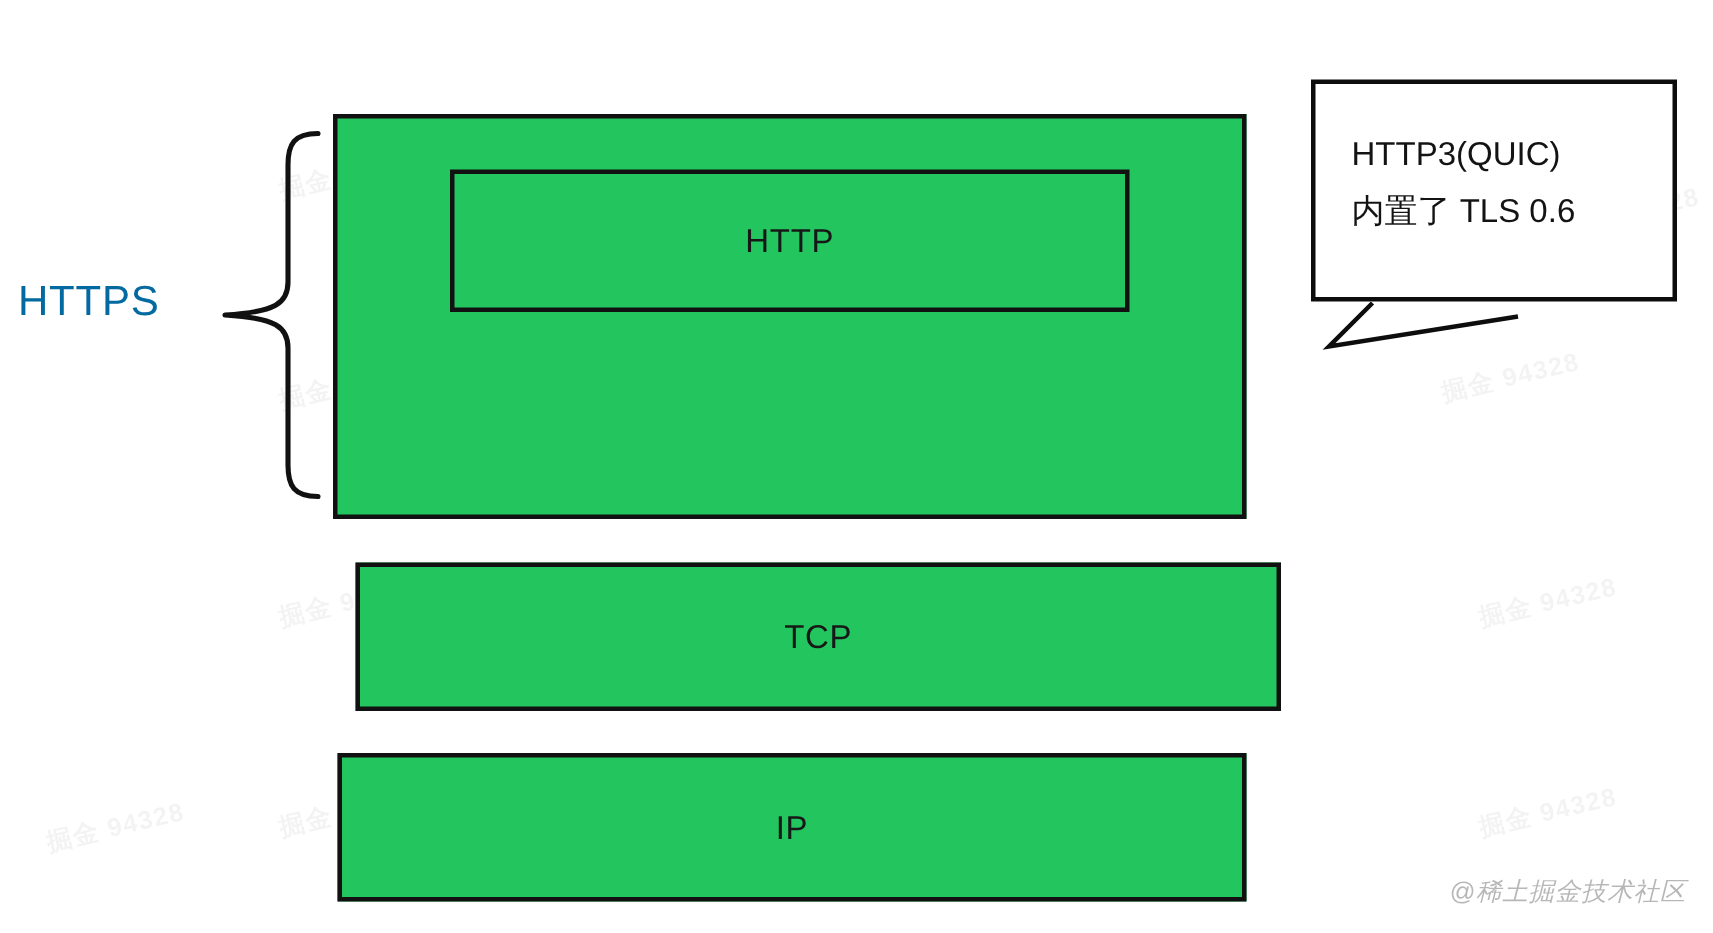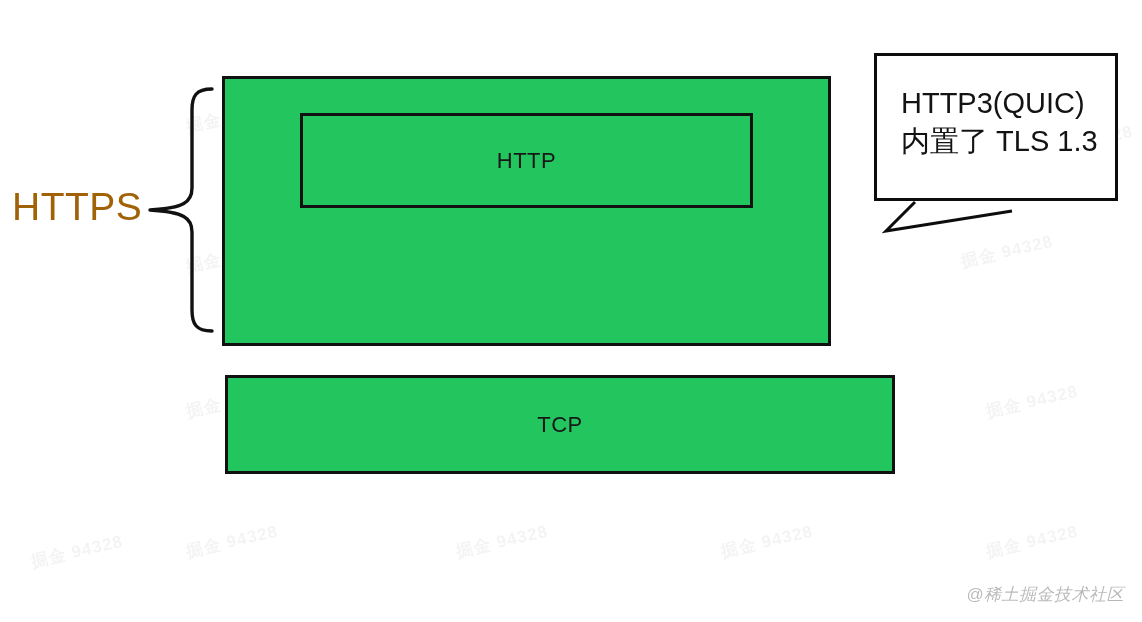--- a/index.html
+++ b/index.html
@@ -50,31 +50,31 @@
     text-align: center;
     font-size: 22px;
     letter-spacing: 0.5px;
     color: #171717;
   }
 
   
   #outer-box   { left: 222px; top: 76px;  width: 609px; height: 270px; border-width: 3px; }
   #http-box    { left: 300px; top: 113px; width: 453px; height: 95px;  border-width: 3px; }
   #tls-box     { left: 300px; top: 227px; width: 453px; height: 96px;  border-width: 3px; }
-  #tcp-box     { left: 225px; top: 375px; width: 670px; height: 99px;  border-width: 3px; padding-left: 46px; }
+  #tcp-box     { left: 237px; top: 375px; width: 617px; height: 99px;  border-width: 3px; padding-left: 46px; }
   #ip-box      { left: 225px; top: 502px; width: 606px; height: 99px;  border-width: 3px; }
 
   
   #https-label {
     position: absolute;
     left: 12px;
     top: 185px;
-    font-size: 39px;
+    font-size: 28px;
     letter-spacing: 0.5px;
-    color: #a16207;
+    color: #0369a1;
     white-space: nowrap;
   }
   #https-brace {
     position: absolute;
     left: 146px;
     top: 84px;
     width: 72px;
     height: 252px;
   }
 
@@ -90,21 +90,21 @@
     border: 3px solid #0d0d0d;
     z-index: 3;
   }
   #callout-text {
     position: absolute;
     left: 24px;
     top: 28px;
     right: 10px;
   }
   .callout-line {
-    font-size: 29px;
+    font-size: 22px;
     line-height: 38px;
     color: #131313;
     white-space: nowrap;
   }
   #callout-tail {
     position: absolute;
     left: 866px;
     top: 190px;
     width: 150px;
     height: 56px;
@@ -166,29 +166,32 @@
 
   <div class="box" id="http-box">
     <div class="box-label">HTTP</div>
   </div>
 
 
   <div class="box" id="tcp-box">
     <div class="box-label">TCP</div>
   </div>
 
+  <div class="box" id="ip-box">
+    <div class="box-label">IP</div>
+  </div>
 
   <div id="callout-tail">
     <svg viewBox="0 0 150 56" width="150" height="56">
       <path d="M49 12 L 20 41 L 146 21" fill="#ffffff" stroke="#0d0d0d" stroke-width="3" stroke-linejoin="miter" stroke-linecap="butt"></path>
     </svg>
   </div>
 
   <div id="callout-box">
     <div id="callout-text">
       <div class="callout-line">HTTP3(QUIC)</div>
-      <div class="callout-line">内置了 TLS 1.3</div>
+      <div class="callout-line">内置了 TLS 0.6</div>
     </div>
   </div>
 
   <div id="footer-watermark">@稀土掘金技术社区</div>
 
 </div>
 
 </body></html>

